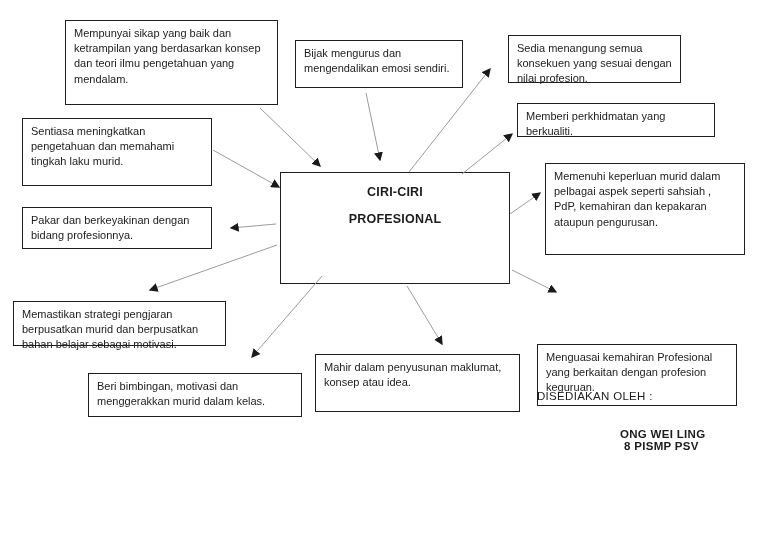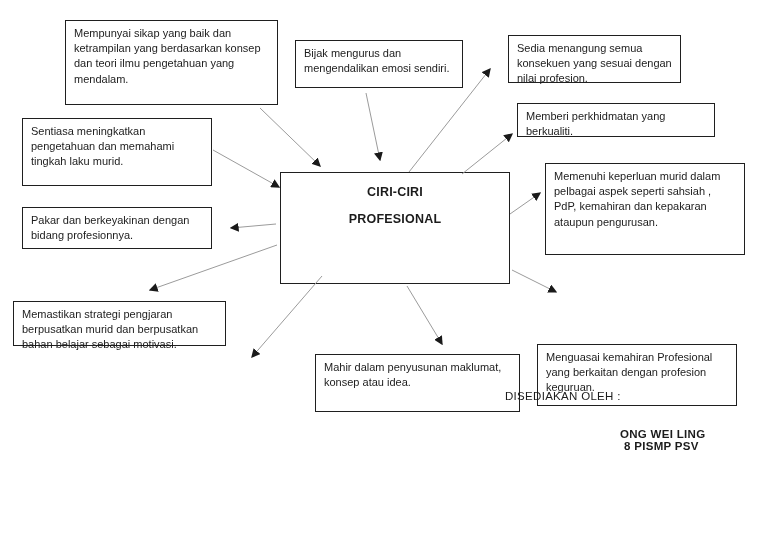--- a/index.html
+++ b/index.html
@@ -53,20 +53,21 @@
   <div class="box" style="left:545px;top:163px;width:200px;height:92px;">Memenuhi keperluan murid dalam pelbagai aspek seperti sahsiah , PdP, kemahiran dan kepakaran ataupun pengurusan.</div>
 
   <div class="box" style="left:22px;top:207px;width:190px;height:42px;">Pakar dan berkeyakinan dengan bidang profesionnya.</div>
 
   <div class="box" style="left:13px;top:301px;width:213px;height:45px;">Memastikan strategi pengjaran berpusatkan murid dan berpusatkan bahan belajar sebagai motivasi.</div>
 
   <div class="box" style="left:537px;top:303px;width:200px;height:62px;margin-top:41px;">Menguasai kemahiran Profesional yang berkaitan dengan profesion keguruan.</div>
 
   <div class="box" style="left:315px;top:354px;width:205px;height:58px;">Mahir dalam penyusunan maklumat, konsep atau idea.</div>
 
+  <div class="box" style="left:88px;top:373px;width:214px;height:44px;">Beri bimbingan, motivasi dan menggerakkan murid dalam kelas.</div>
 
   <div class="box center-box" style="left:280px;top:172px;width:230px;height:112px;">
     <div>CIRI-CIRI</div>
     <div>PROFESIONAL</div>
   </div>
 
   <svg class="connectors" width="768" height="543" viewBox="0 0 768 543">
     <defs>
       <marker id="arrow" viewBox="0 0 10 10" refX="8.5" refY="5" markerWidth="9" markerHeight="9" orient="auto">
         <path d="M0,0 L10,5 L0,10 z" fill="var(--arrowhead)"></path>
@@ -78,17 +79,17 @@
     <line x1="462" y1="174" x2="512" y2="134" marker-end="url(#arrow)"></line>
     <line x1="510" y1="214" x2="540" y2="193" marker-end="url(#arrow)"></line>
     <line x1="512" y1="270" x2="556" y2="292" marker-end="url(#arrow)"></line>
     <line x1="407" y1="286" x2="442" y2="344" marker-end="url(#arrow)"></line>
     <line x1="322" y1="276" x2="252" y2="357" marker-end="url(#arrow)"></line>
     <line x1="277" y1="245" x2="150" y2="290" marker-end="url(#arrow)"></line>
     <line x1="213" y1="150" x2="279" y2="187" marker-end="url(#arrow)"></line>
     <line x1="276" y1="224" x2="231" y2="228" marker-end="url(#arrow)"></line>
   </svg>
 
-  <div class="footer-line" style="left:505px;top:390px;">DISEDIAKAN OLEH :</div>
+  <div class="footer-line" style="left:537px;top:390px;">DISEDIAKAN OLEH :</div>
   <div class="footer-line bold" style="left:620px;top:428px;">ONG WEI LING</div>
   <div class="footer-line bold" style="left:624px;top:440px;">8 PISMP PSV</div>
 
 </div>
 
 </body></html>

